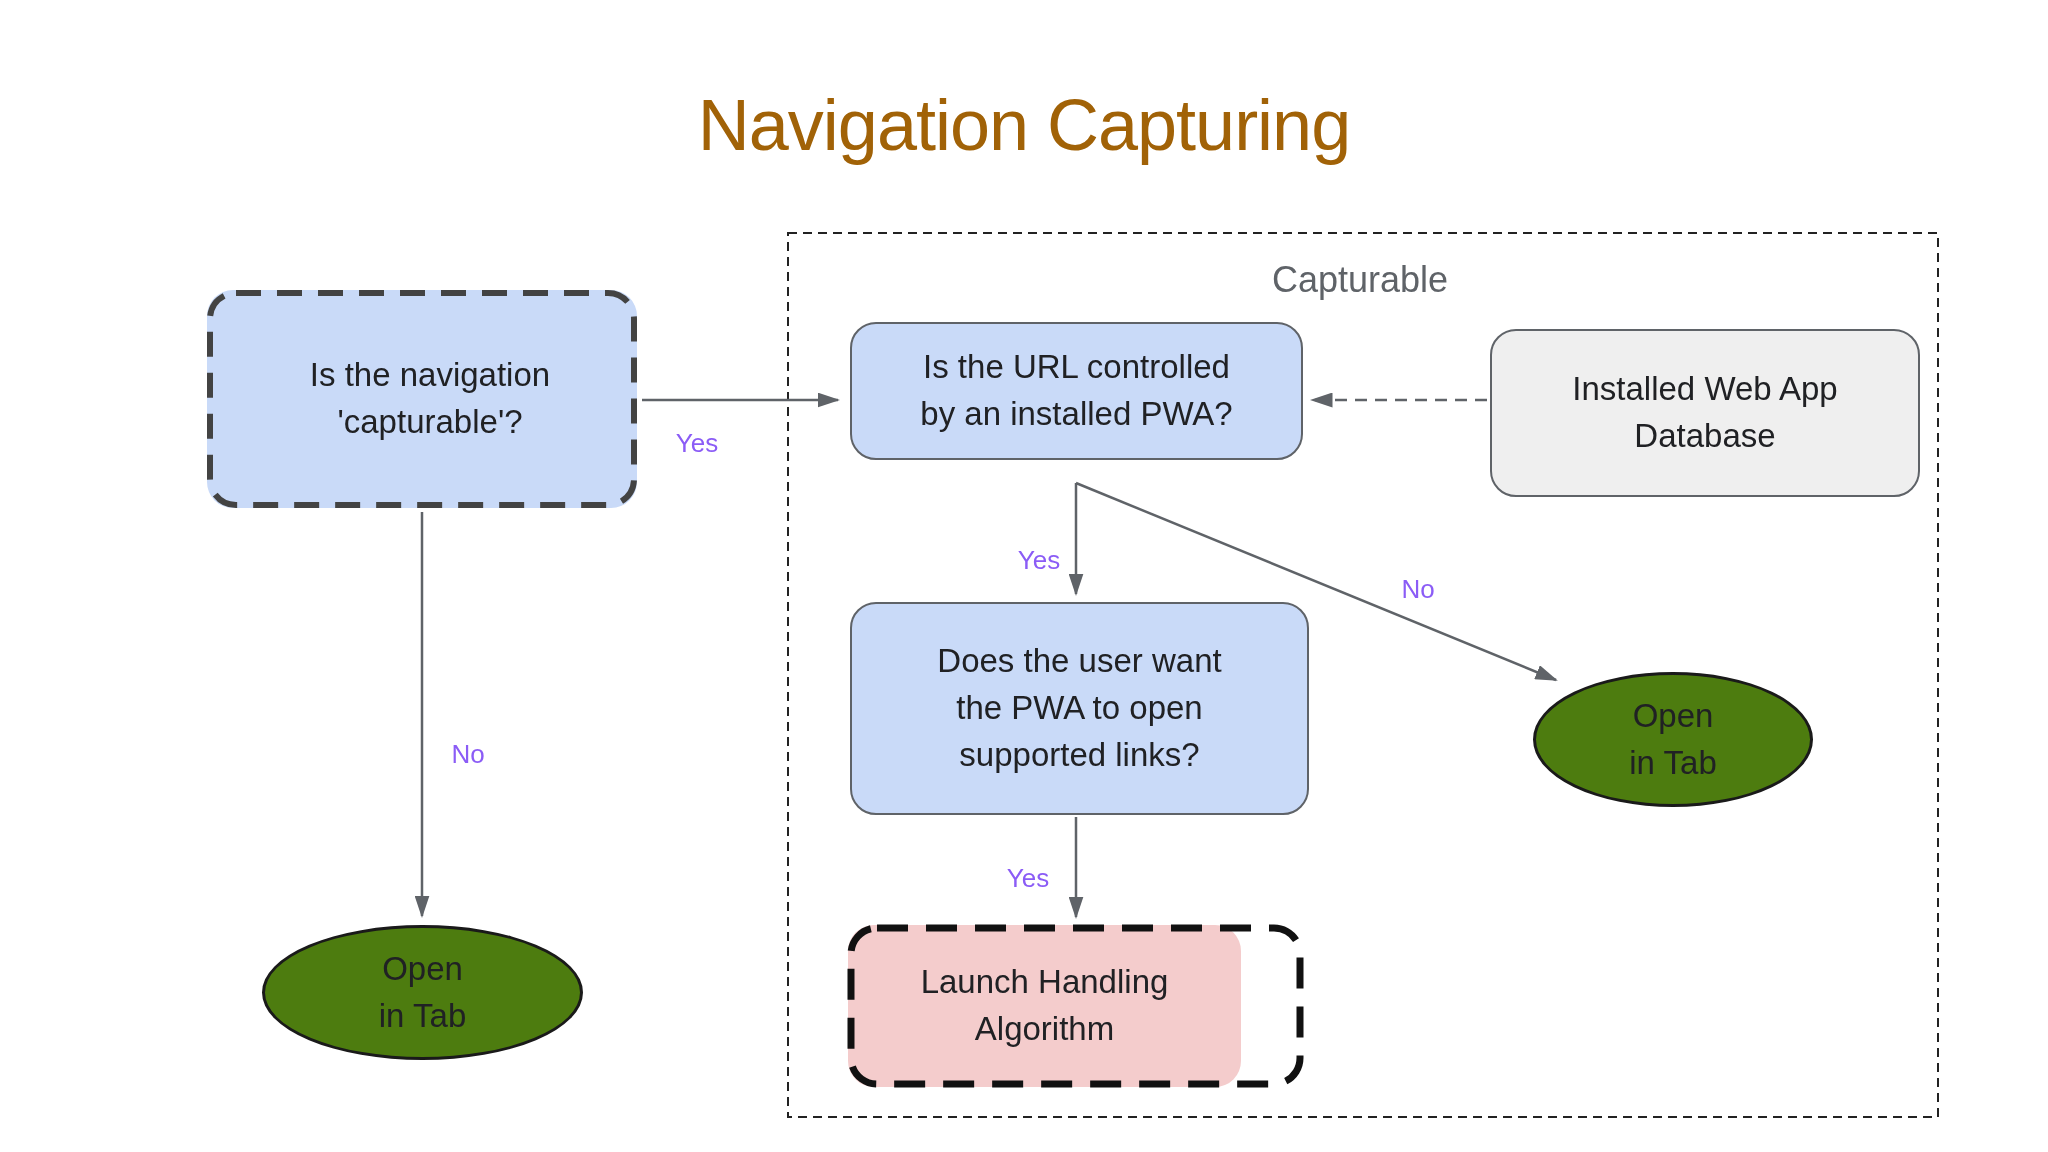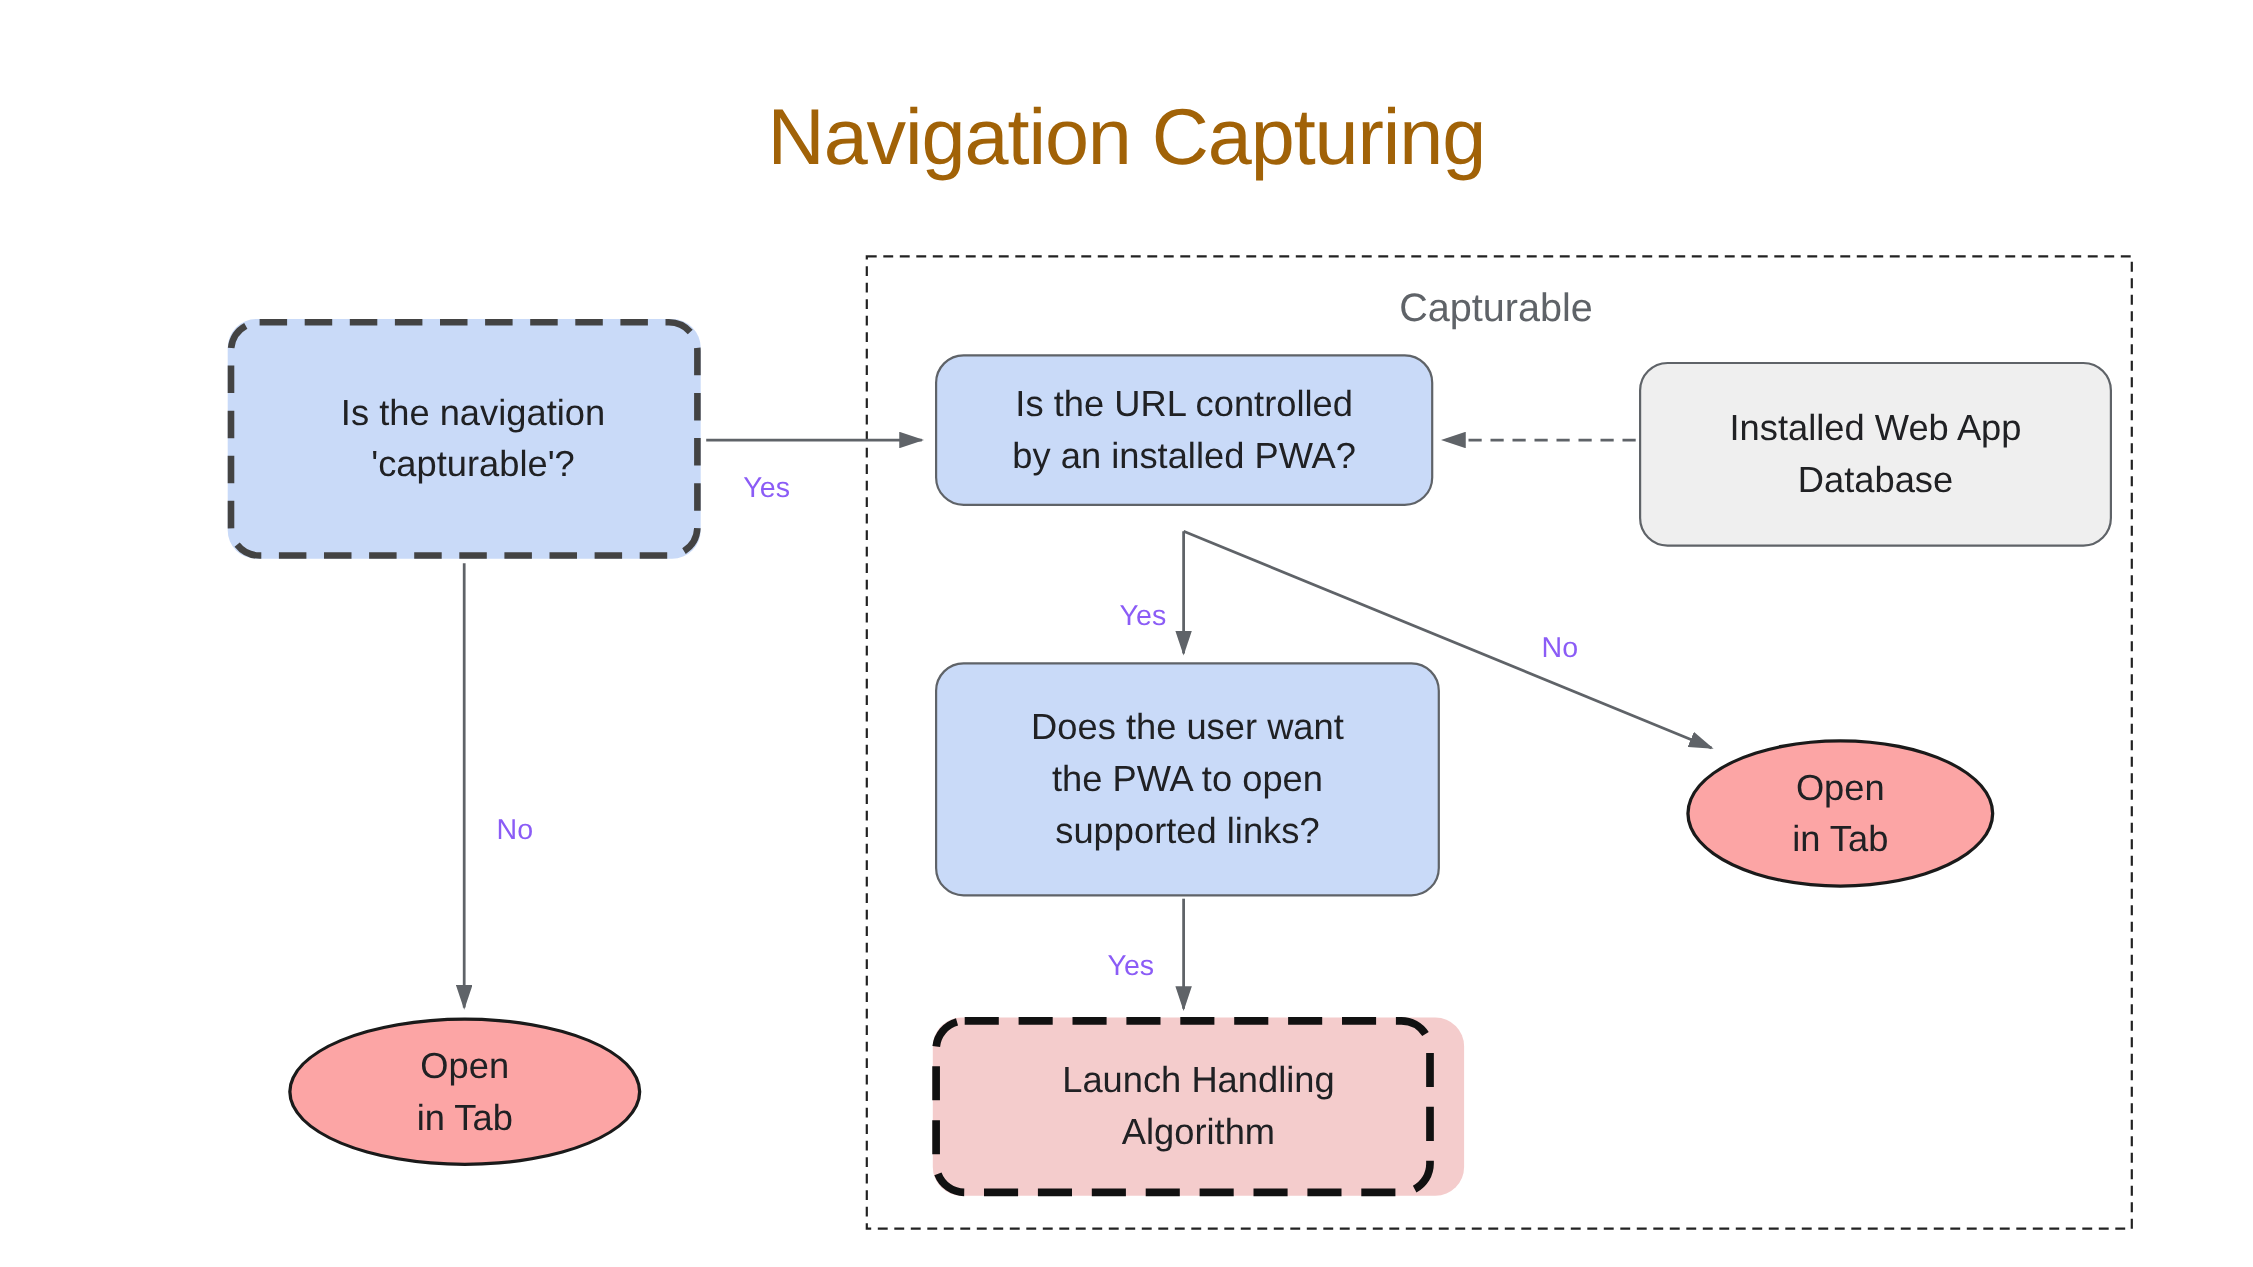--- a/index.html
+++ b/index.html
@@ -41,21 +41,21 @@
     white-space: pre-line;
     font-size: 33px;
     line-height: 1.42;
     color: #202124;
   }
 
   .box-blue   { background: #c9daf8; border-radius: 26px; }
   .box-blue.solid { border: 2px solid #5f6368; }
   .box-gray   { background: #efefef; border: 2px solid #5f6368; border-radius: 26px; }
   .box-red    { background: #f4cccc; border-radius: 26px; }
-  .ellipse    { background: #fca5a5; border: 3px solid #1a1a1a; border-radius: 50%; }
+  .ellipse    { background: #4d7c0f; border: 3px solid #1a1a1a; border-radius: 50%; }
 
   .container-label {
     position: absolute;
     transform: translate(-50%, -50%);
     font-size: 36px;
     color: #5f6368;
     margin-left: 10px;
   }
   .edge-label {
     position: absolute;
@@ -94,21 +94,21 @@
     <span class="node-text">Installed Web App
 Database</span>
   </div>
 
   <div class="node box-blue solid" style="left:850px; top:602px; width:459px; height:213px;">
     <span class="node-text">Does the user want
 the PWA to open
 supported links?</span>
   </div>
 
-  <div class="node box-red" style="left:848px; top:925px; width:483px; height:162px;">
+  <div class="node box-red" style="left:848px; top:925px; width:393px; height:162px;">
     <span class="node-text">Launch Handling
 Algorithm</span>
   </div>
 
   <div class="node ellipse" style="left:262px; top:925px; width:321px; height:135px;">
     <span class="node-text">Open
 in Tab</span>
   </div>
 
   <div class="node ellipse" style="left:1533px; top:672px; width:280px; height:135px;">

